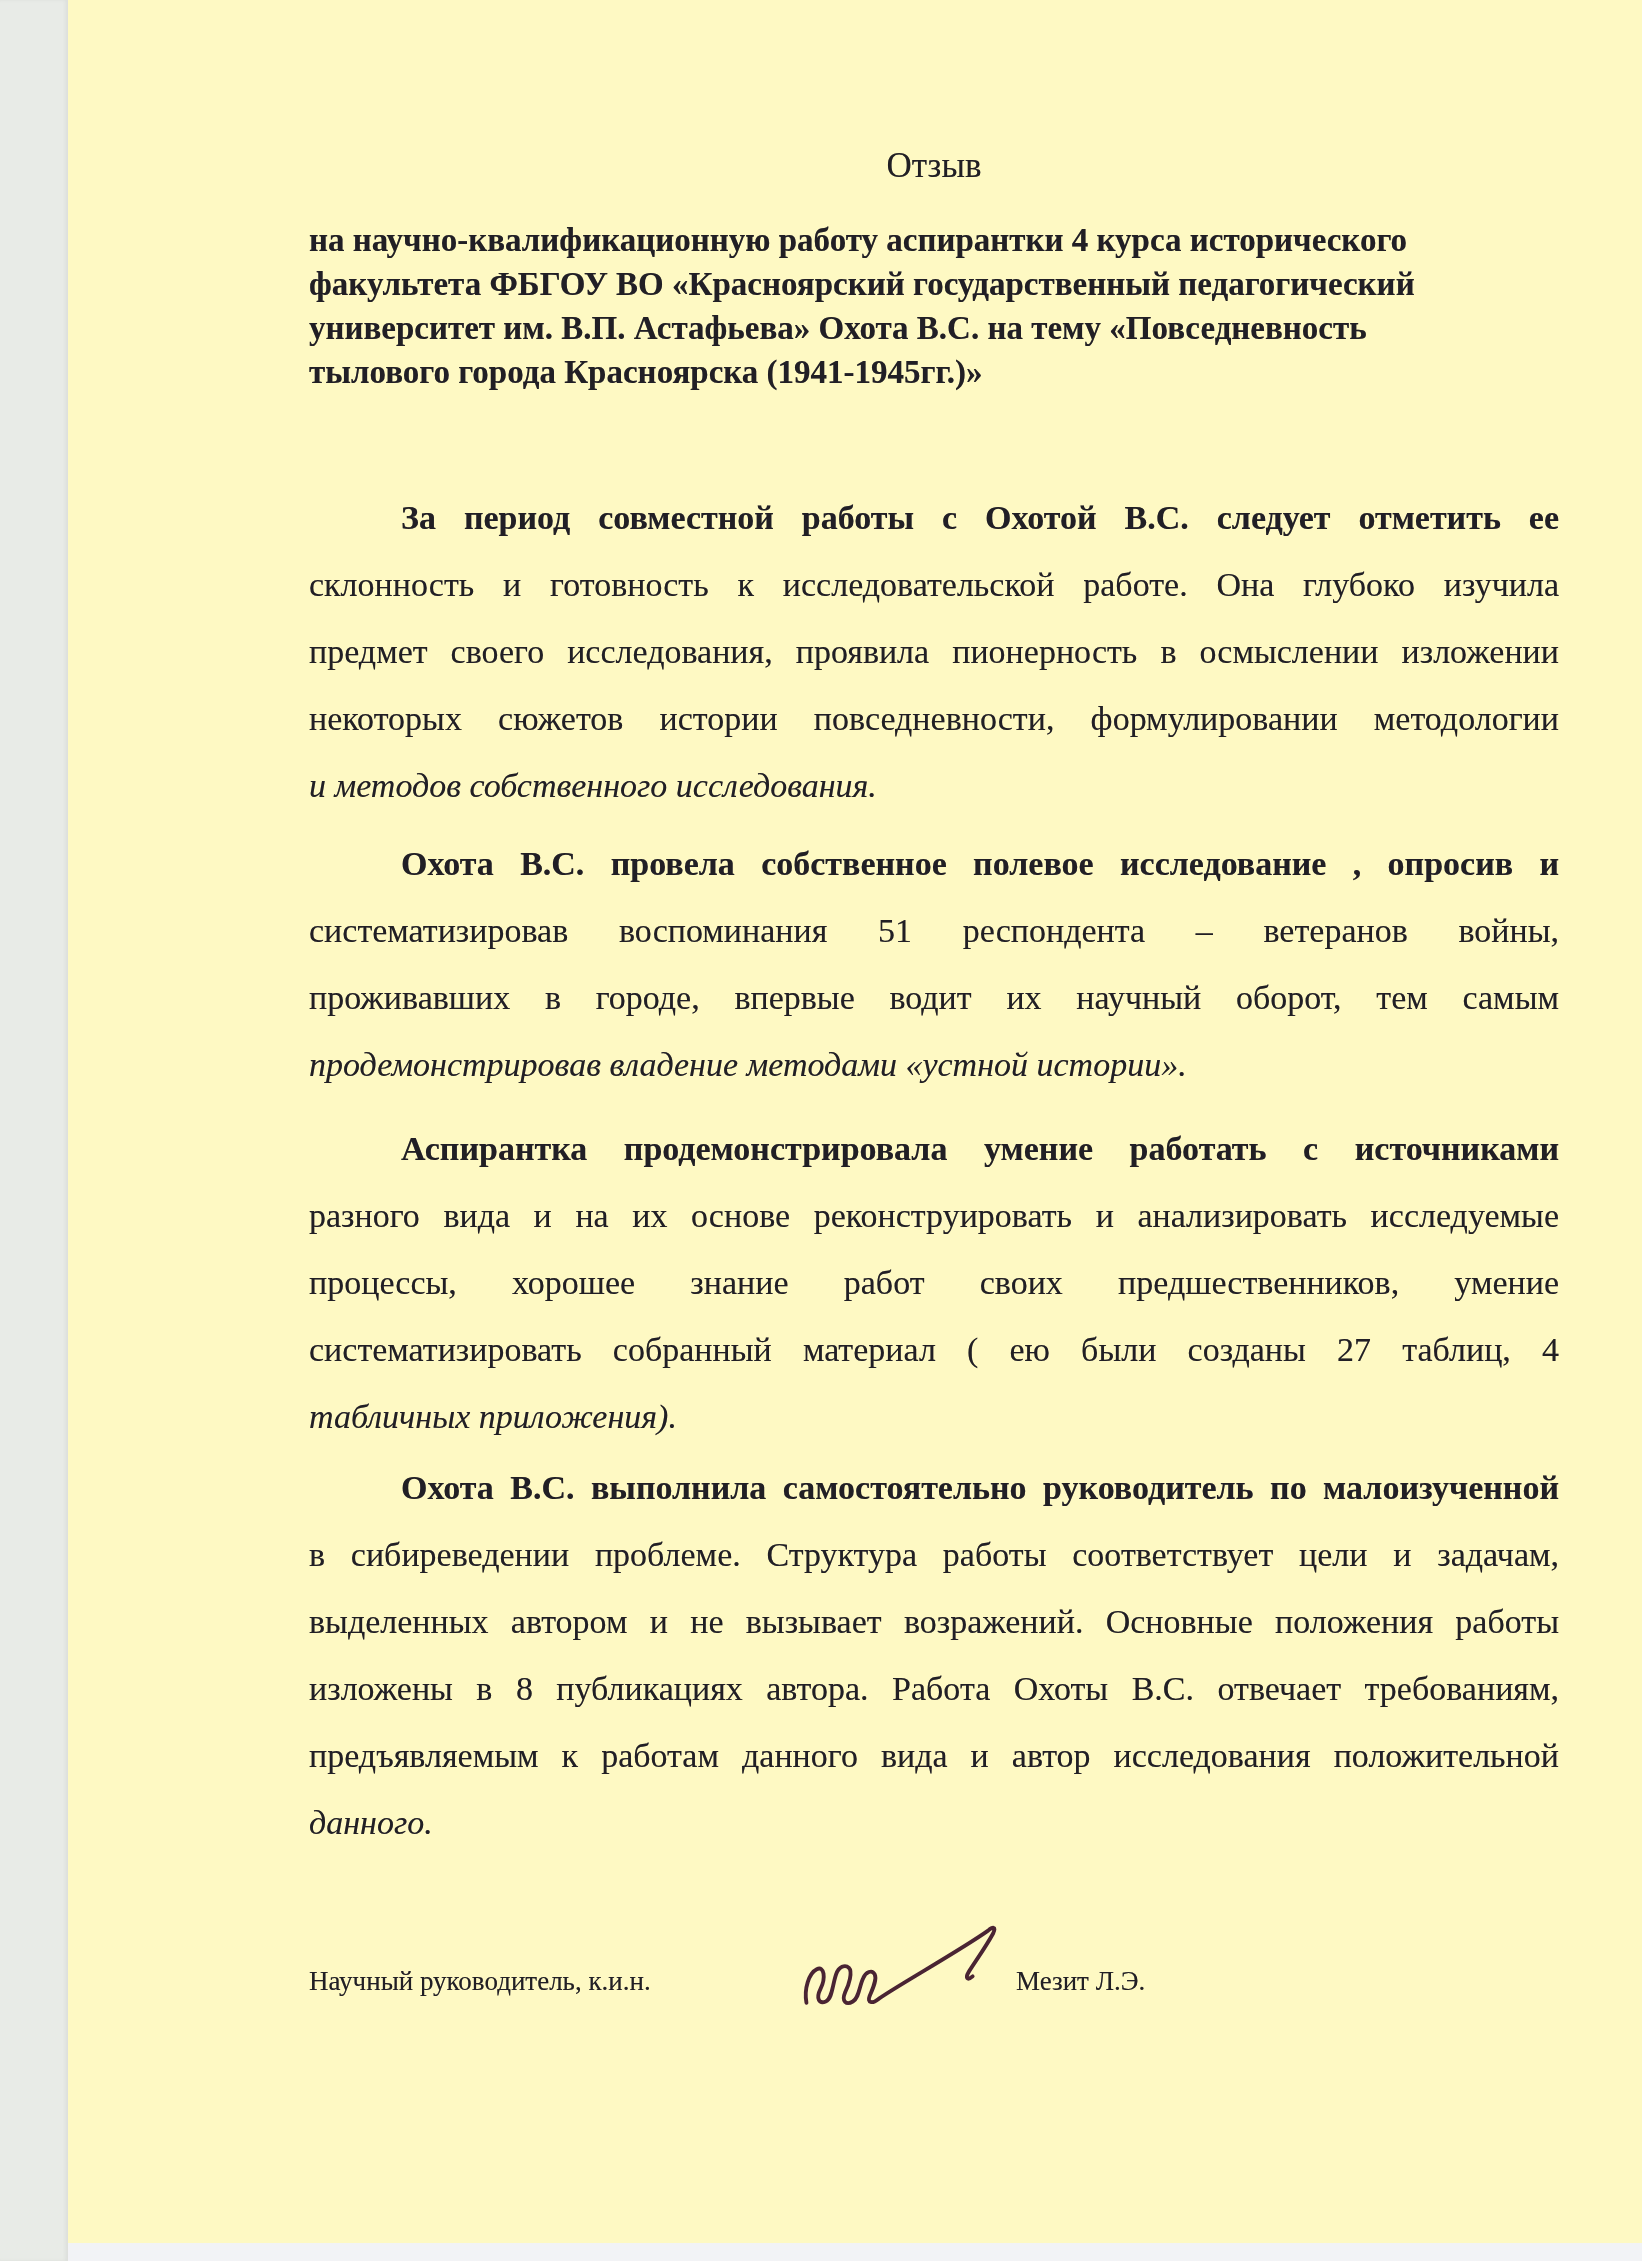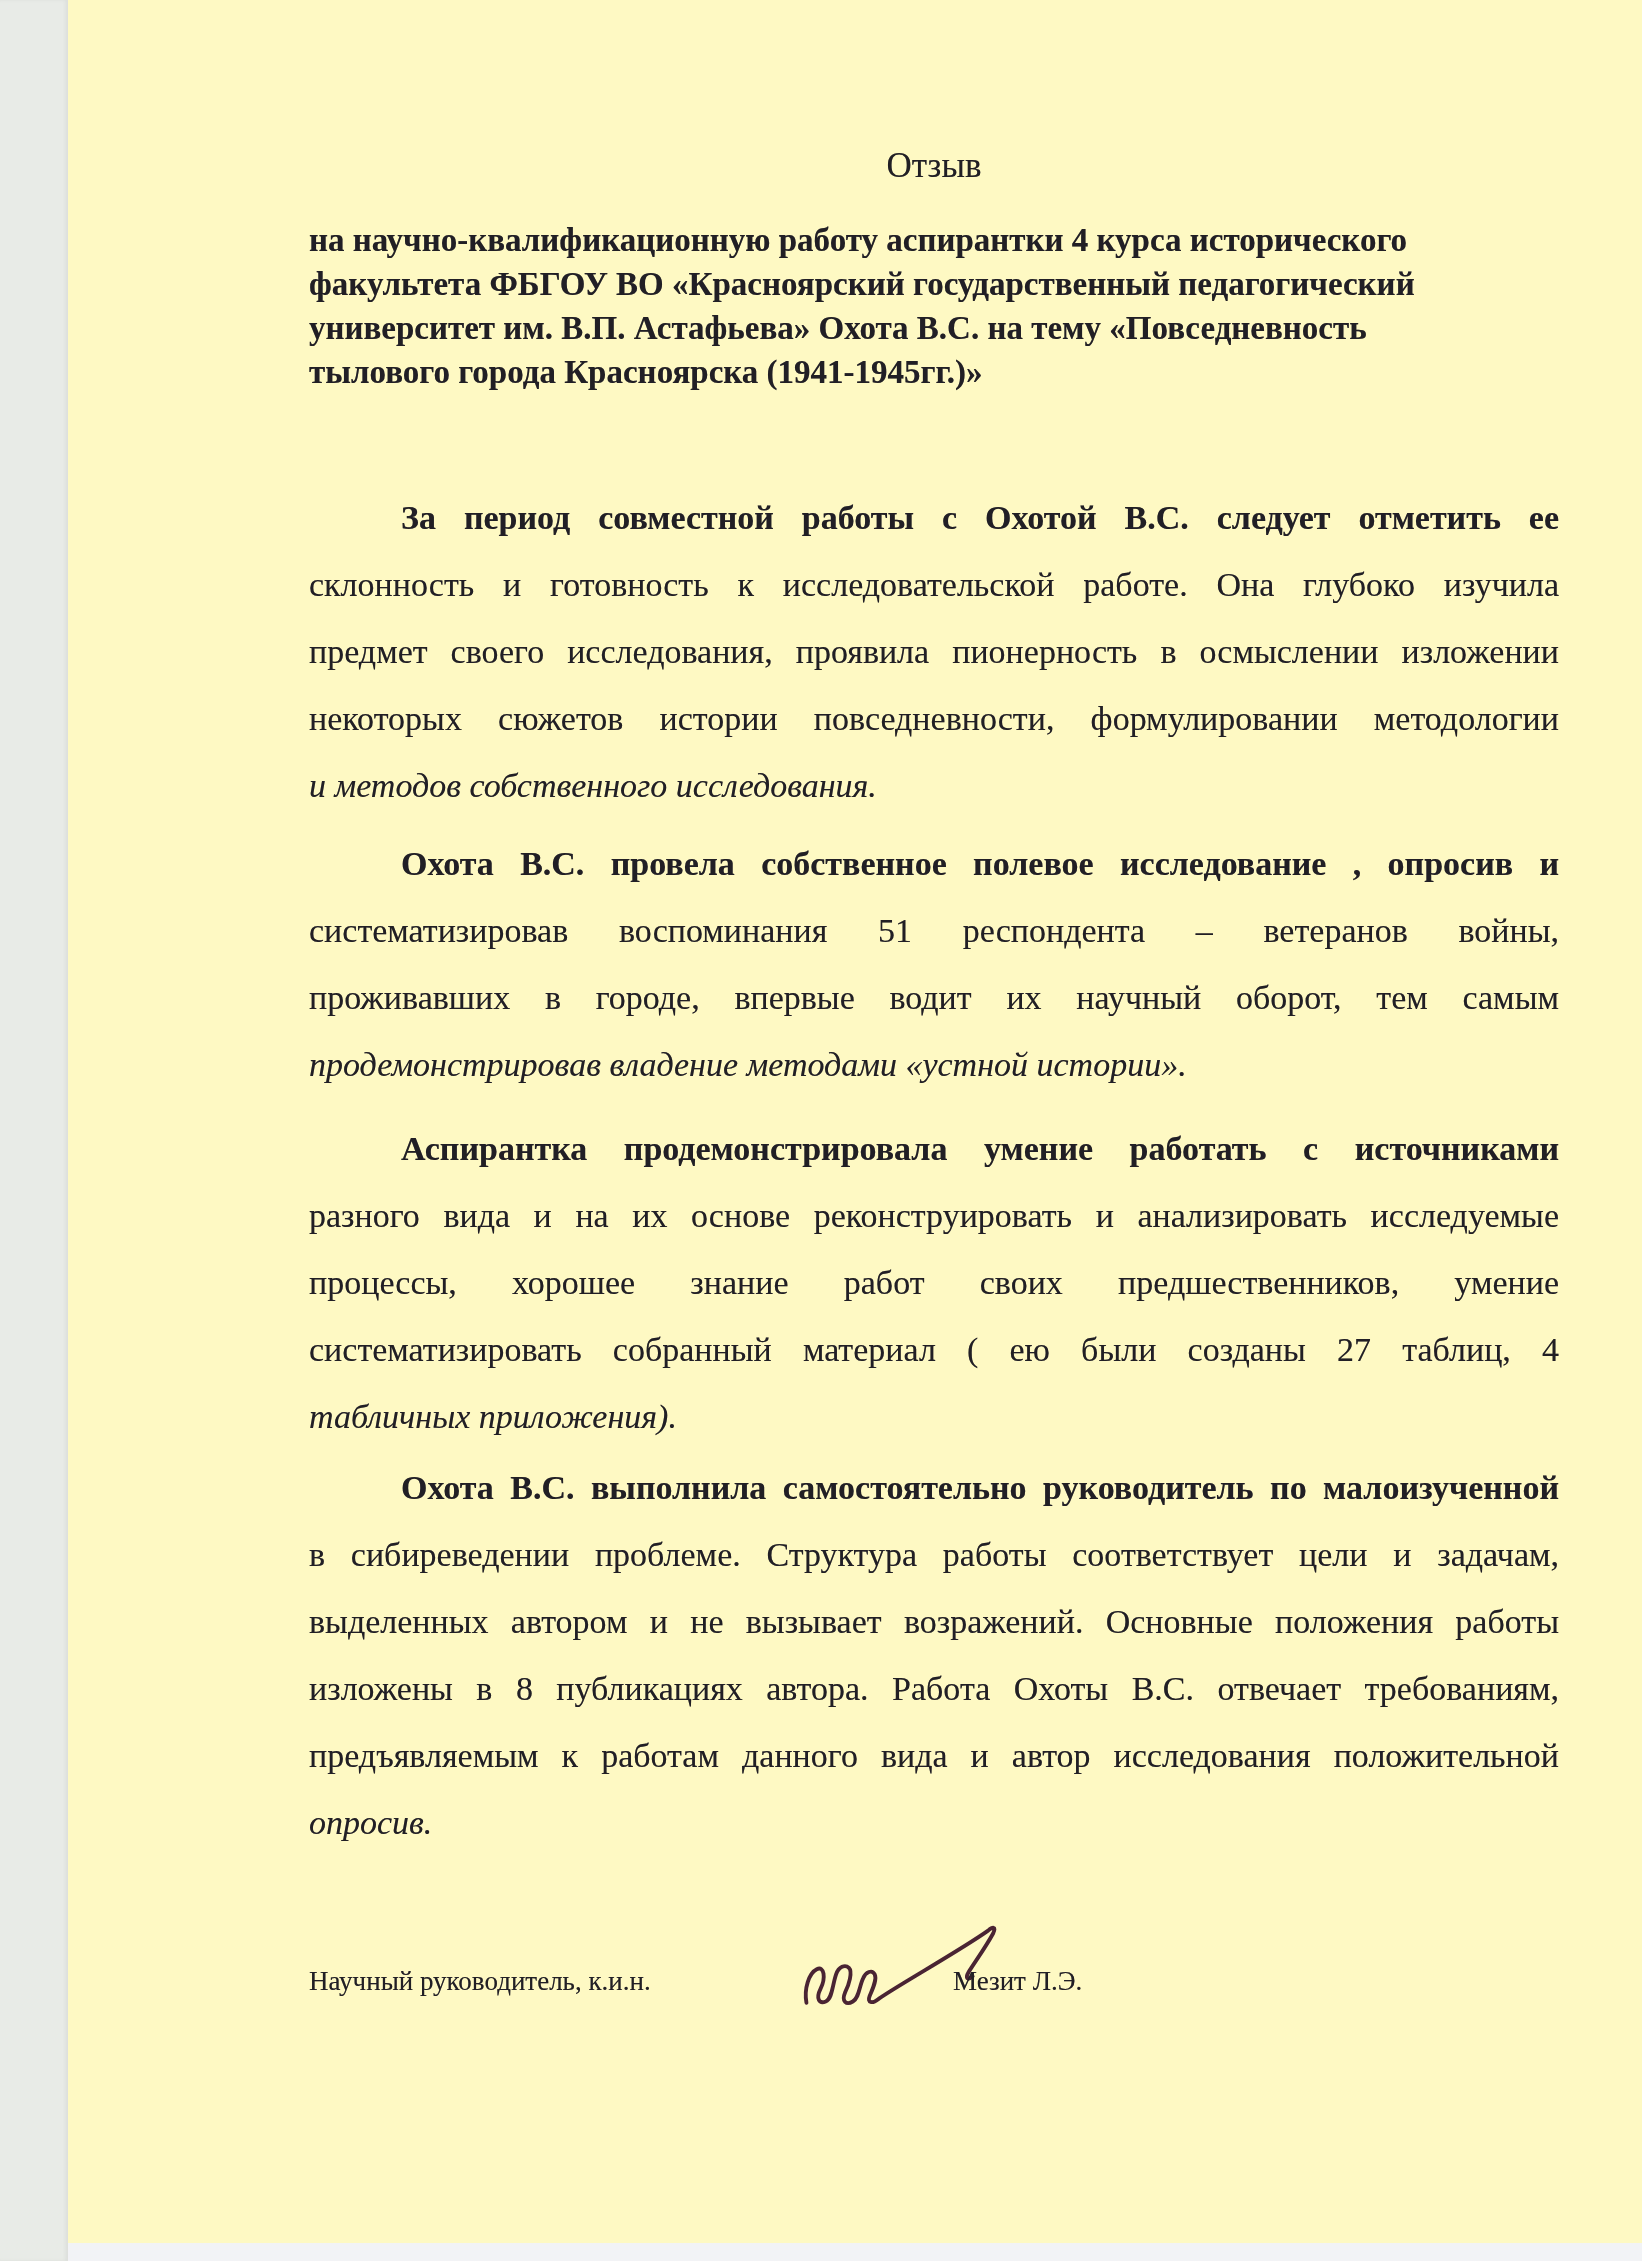--- a/index.html
+++ b/index.html
@@ -39,21 +39,21 @@
   .p3 { top: 1115px; }
   .p4 { top: 1454px; }
   .line { text-align: justify; text-align-last: justify; -moz-text-align-last: justify; }
   .line.first { text-indent: 92px; font-weight: bold; }
   .line.last { text-align-last: left; font-style: italic; -moz-text-align-last: left; }
   .sig-row {
     position: absolute; left: 309px; top: 1933px; width: 1250px; height: 116px;
     font-size: 27px;
   }
   .sig-role { position: absolute; left: 0; top: 33px; white-space: nowrap; }
-  .sig-name { position: absolute; left: 644px; top: 33px; white-space: nowrap; }
+  .sig-name { position: absolute; left: 707px; top: 33px; white-space: nowrap; }
   .sig-mark { position: absolute; left: 491px; top: -9px; width: 219px; height: 97px; }
 </style>
 </head>
 <body>
 
 <div class="scan">
 
   <div class="scanner-edge"></div>
   <div class="scanner-edge-bottom"></div>
 
@@ -88,21 +88,21 @@
     <div class="line">систематизировать собранный материал (  ею были созданы 27 таблиц, 4</div>
     <div class="line last">табличных приложения).</div>
   </div>
 
   <div class="para p4">
     <div class="line first">Охота В.С. выполнила самостоятельно руководитель по малоизученной</div>
     <div class="line">в сибиреведении проблеме. Структура работы соответствует цели и задачам,</div>
     <div class="line">выделенных автором и не вызывает возражений. Основные положения работы</div>
     <div class="line">изложены в 8 публикациях автора. Работа Охоты В.С. отвечает требованиям,</div>
     <div class="line">предъявляемым к работам данного вида и автор исследования положительной</div>
-    <div class="line last">опросив.</div>
+    <div class="line last">данного.</div>
   </div>
 
   <div class="sig-row">
     <span class="sig-role">Научный руководитель, к.и.н.</span>
     <svg class="sig-mark" viewBox="0 0 340 150" fill="none">
       <path d="M 10 122
                C 6 100 14 76 26 70
                C 38 64 40 84 32 100
                C 24 116 30 124 40 120
                C 50 116 50 96 56 78

